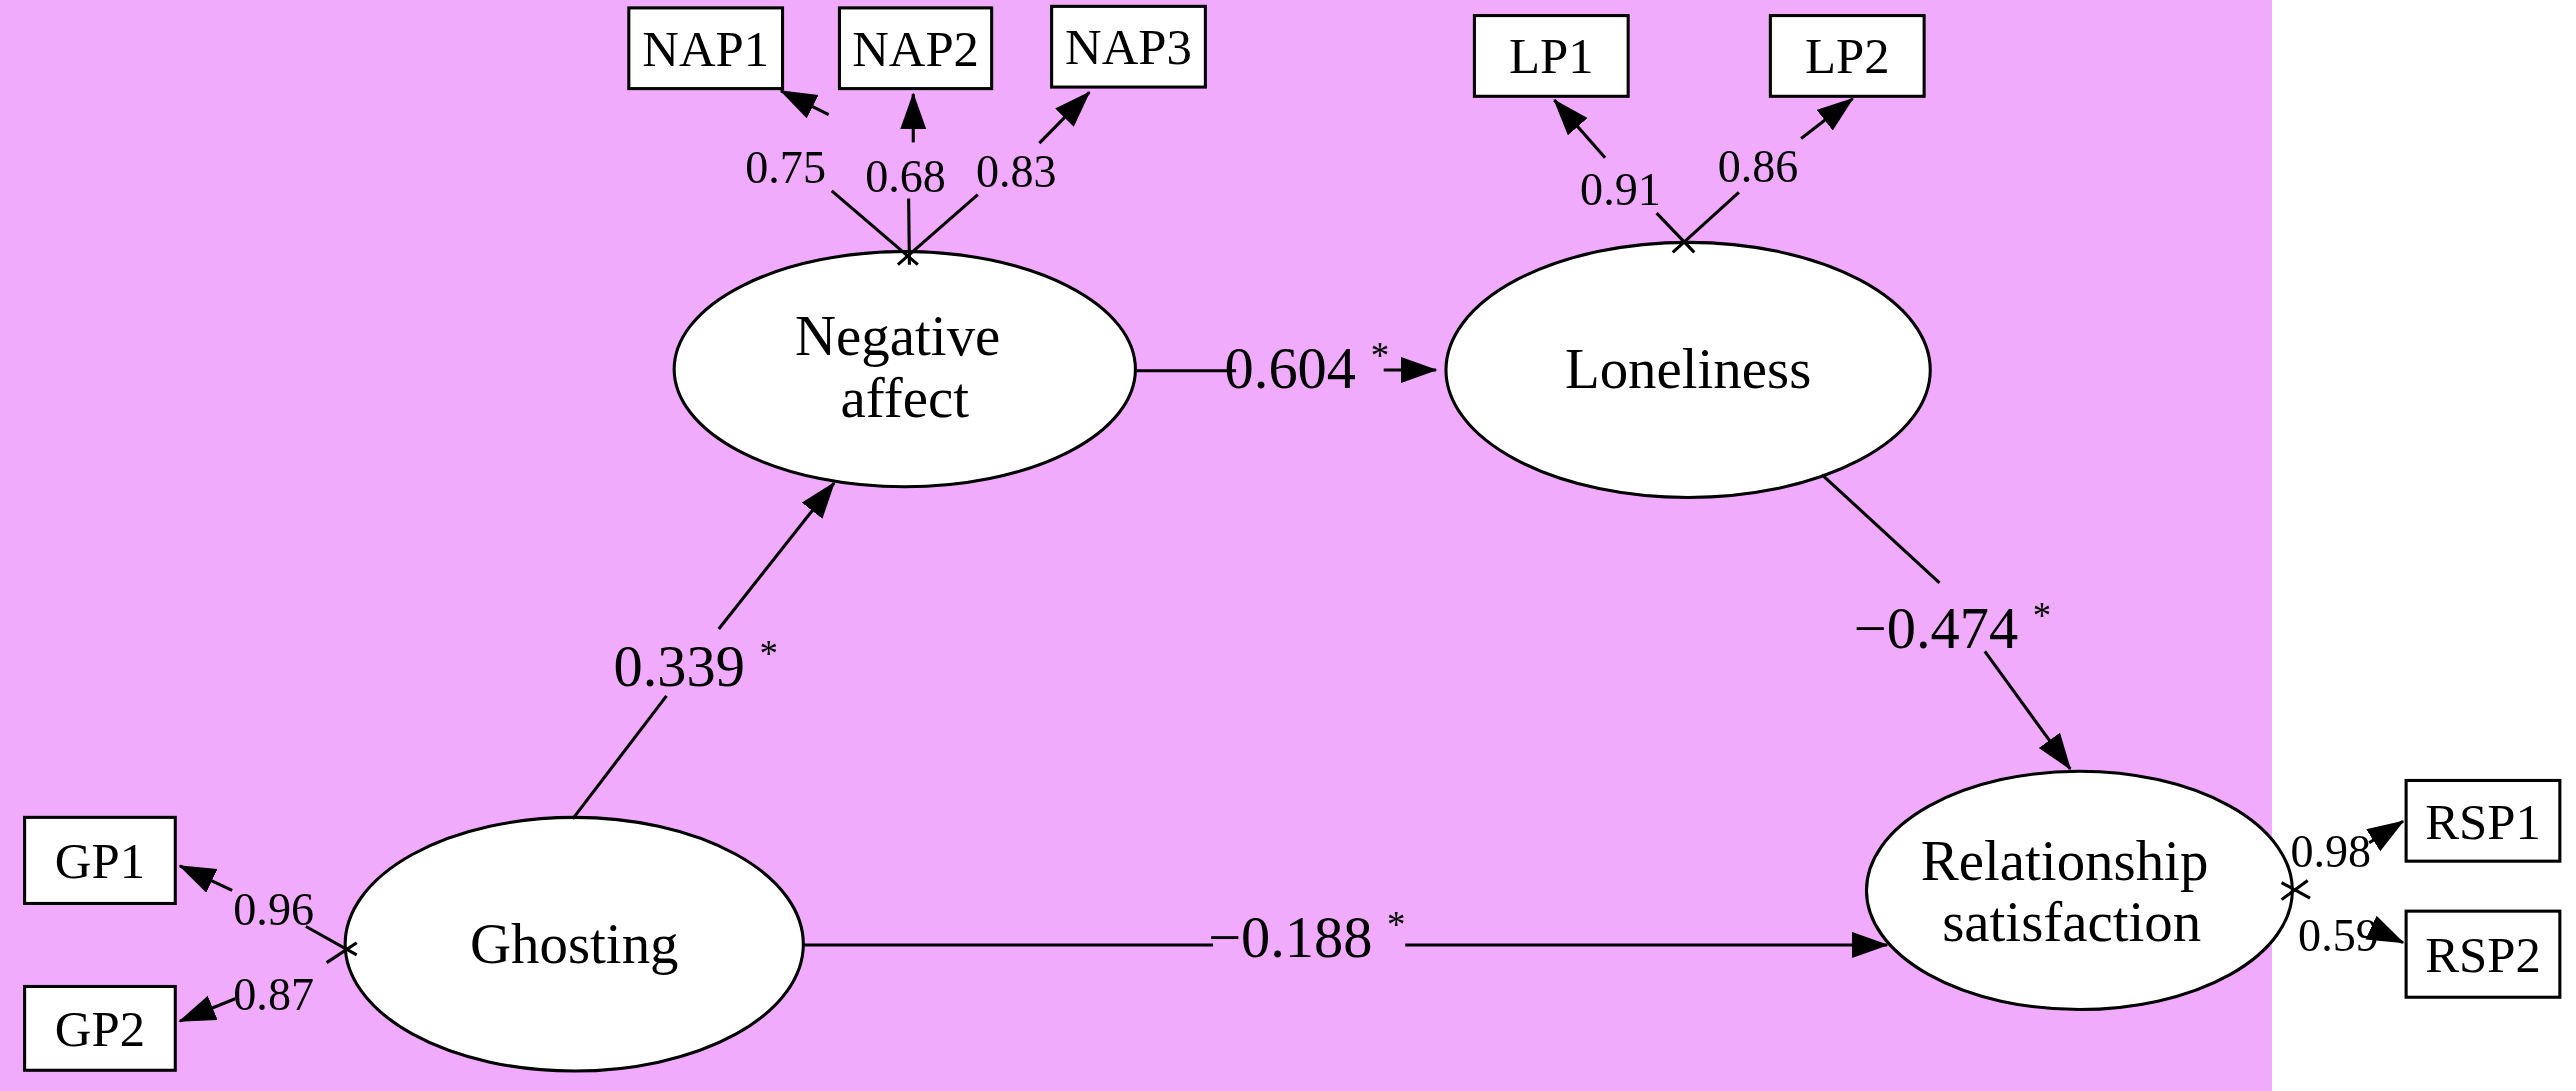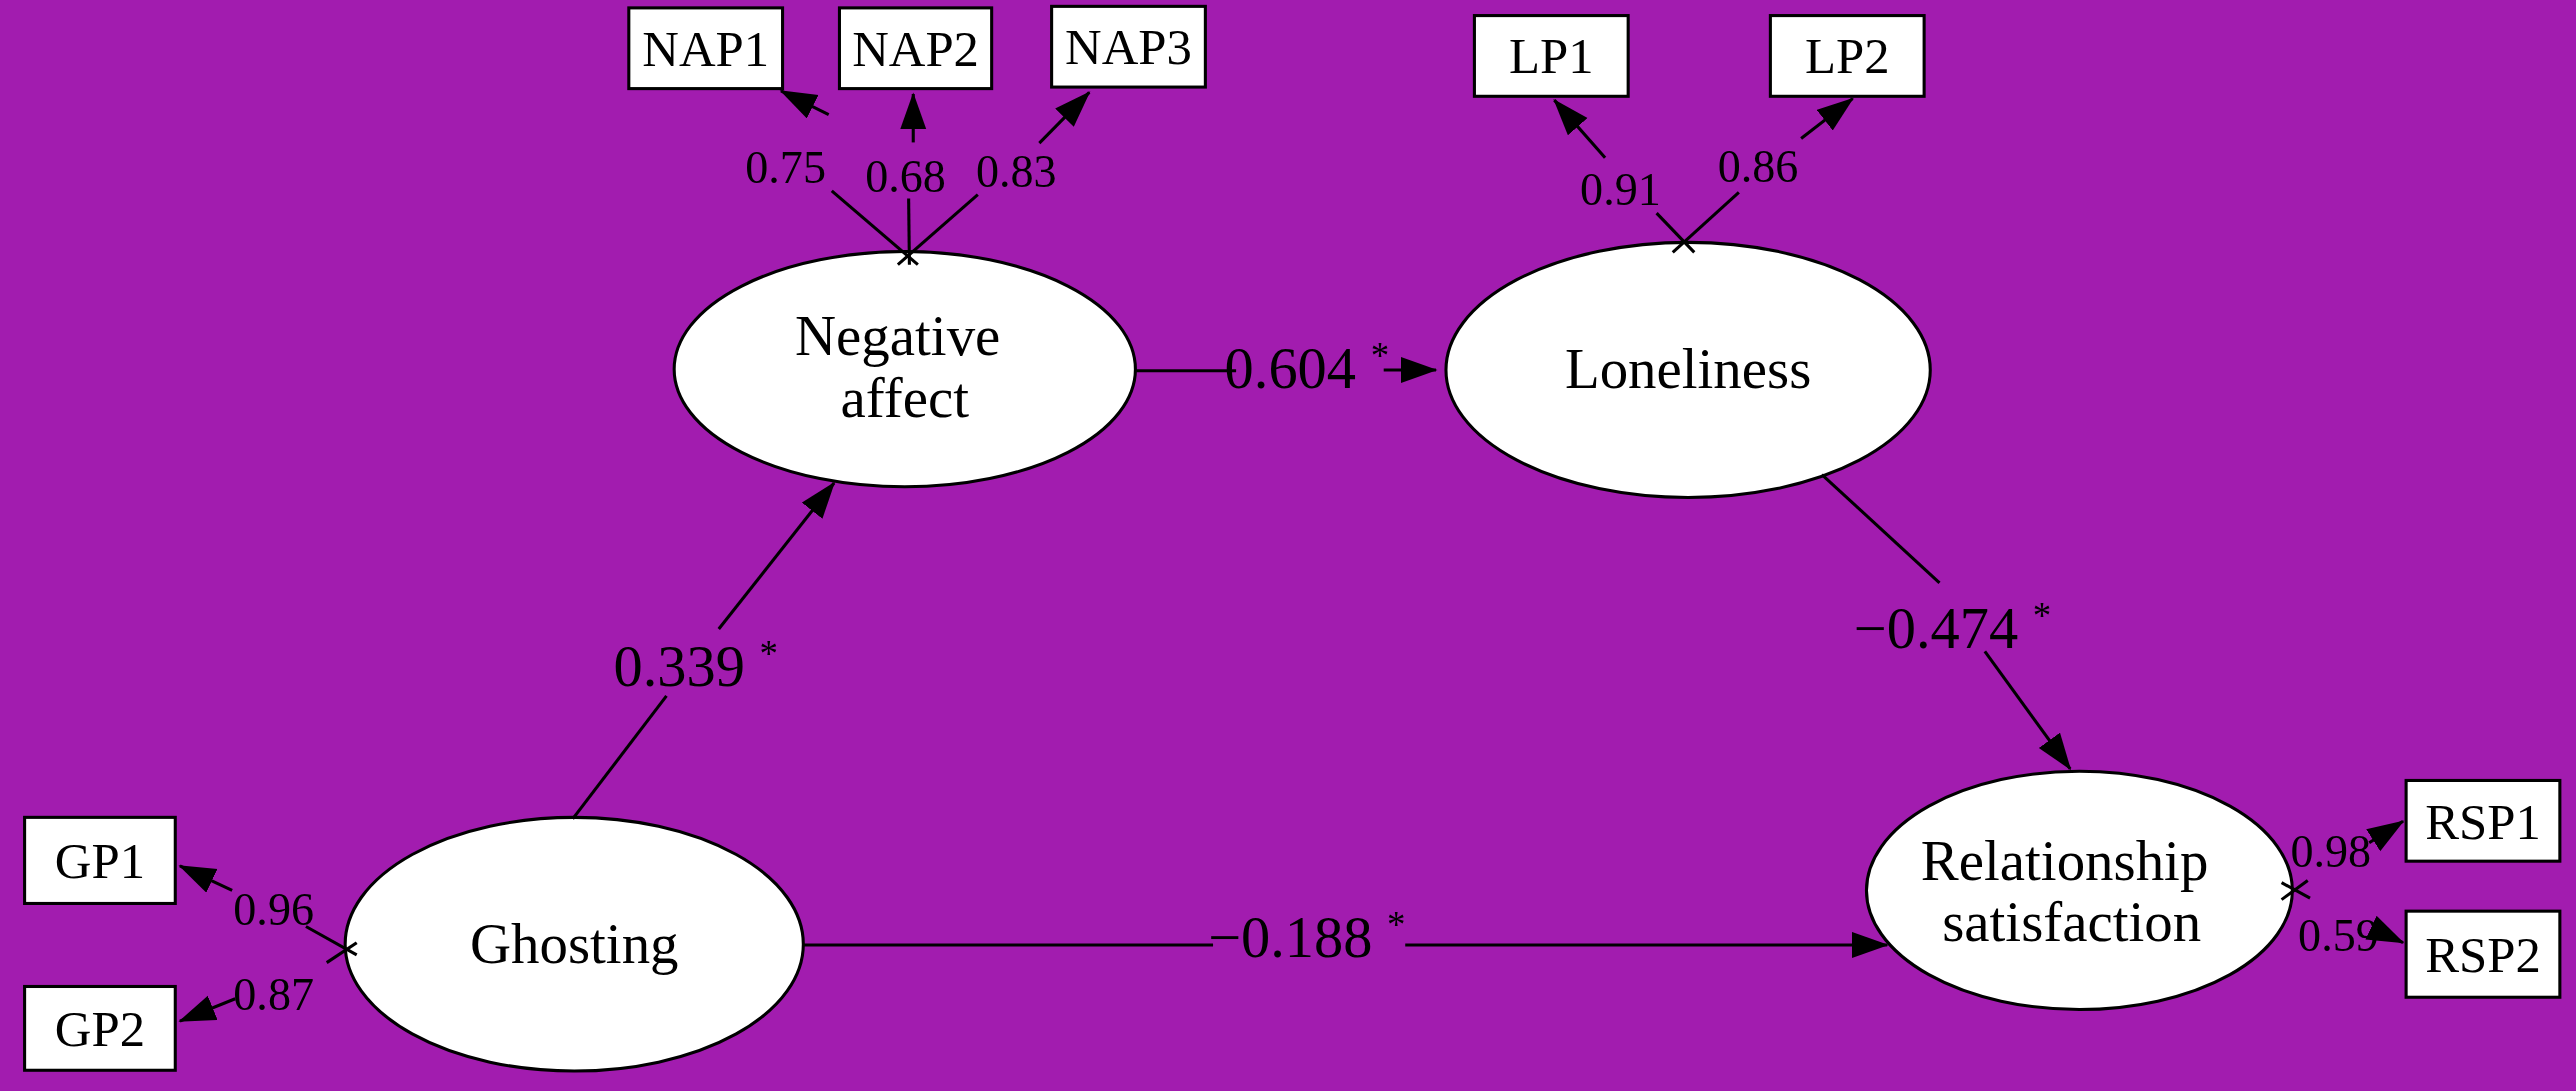--- a/index.html
+++ b/index.html
@@ -2,23 +2,23 @@
 <html style="font-size:12.3px"><head>
 <meta charset="utf-8">
 <style>
   html, body {
     margin: 0;
     padding: 0;
     background: #ffffff;
   }
   .stage {
     position: relative;
-    width: 2576px;
+    width: 2272px;
     height: 1092px;
-    background: #a21caf;
+    background: #f0abfc;
   }
   svg { display: block; }
   .shape {
     fill: #ffffff;
     stroke: #000000;
     stroke-width: 4;
   }
   .edge {
     fill: none;
     stroke: #000000;

